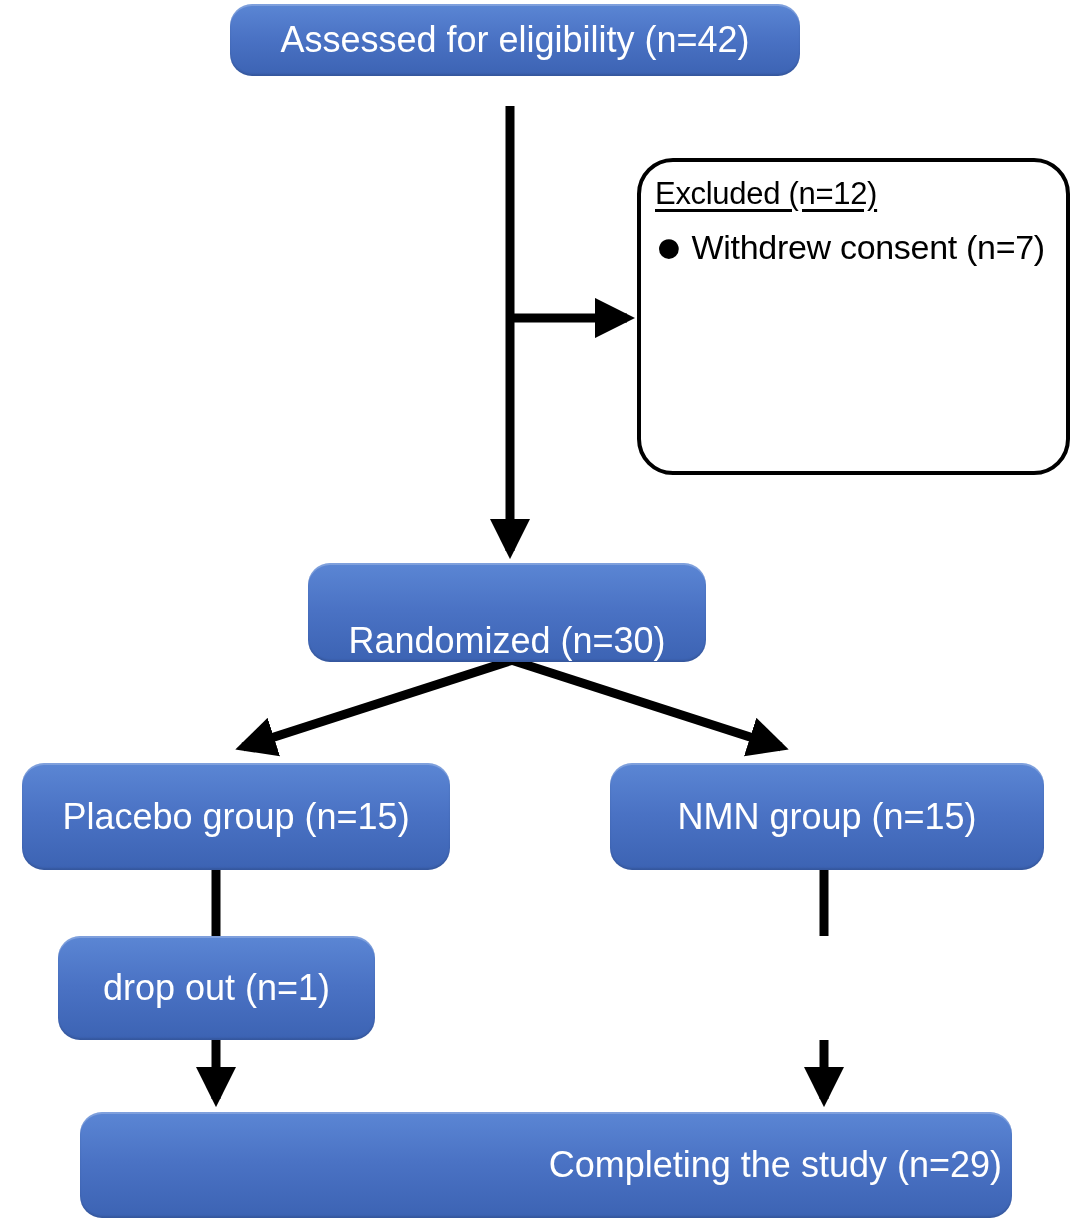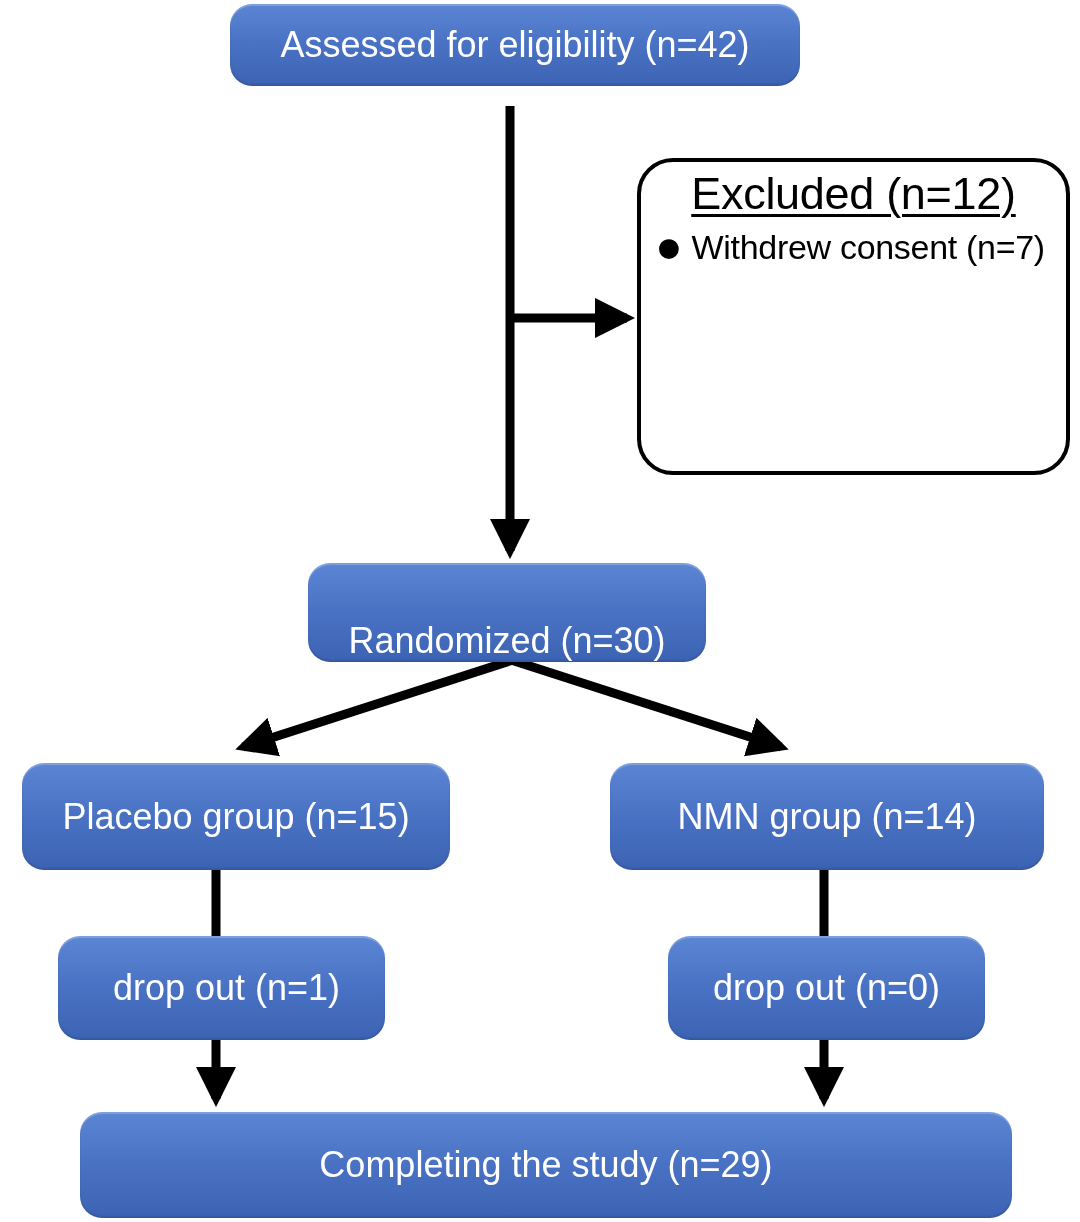--- a/index.html
+++ b/index.html
@@ -51,22 +51,21 @@
     box-sizing: border-box;
     background: #ffffff;
     border: 4px solid #000000;
     border-radius: 36px;
     padding: 6px 14px 0 14px;
     color: #000000;
     font-size: 34px;
     letter-spacing: -0.3px;
   }
   .excl-title {
-    text-align: center;
-    font-size: 45px;
+    font-size: 31px;
     line-height: 52px;
     text-decoration: underline;
     text-decoration-thickness: 3px;
     text-underline-offset: 5px;
   }
   .excl-item {
     line-height: 52px;
   }
   .bullet {
     font-size: 46px;
@@ -89,46 +88,43 @@
     <path class="wire" d="M510,106 V551" marker-end="url(#ah)"></path>
     <path class="wire" d="M510,318 H627" marker-end="url(#ah)"></path>
     <path class="wire" d="M513,660 L243,747" marker-end="url(#ah)"></path>
     <path class="wire" d="M511,660 L781,747" marker-end="url(#ah)"></path>
     <path class="wire" d="M216,868 V936"></path>
     <path class="wire" d="M824,868 V936"></path>
     <path class="wire" d="M216,1040 V1099" marker-end="url(#ah)"></path>
     <path class="wire" d="M824,1040 V1099" marker-end="url(#ah)"></path>
   </svg>
 
-  <div class="node" style="left:230px; top:4px; width:570px; height:82px;">
+  <div class="node" style="left:230px; top:4px; width:570px; height:72px;">
     <span class="node-label">Assessed for eligibility (n=42)</span>
   </div>
 
   <div class="excluded">
     <div class="excl-title">Excluded (n=12)</div>
     <div class="excl-item"><span class="bullet">●</span><span class="excl-text">Withdrew consent (n=7)</span></div>
   </div>
 
   <div class="node" style="left:308px; top:563px; width:398px; height:99px;align-items:flex-end;">
     <span class="node-label">Randomized (n=30)</span>
   </div>
 
   <div class="node" style="left:10px; top:763px; width:428px; height:107px;margin-left:12px;">
     <span class="node-label">Placebo group (n=15)</span>
   </div>
 
   <div class="node" style="left:610px; top:763px; width:434px; height:107px;">
-    <span class="node-label">NMN group (n=14)</span>
+    <span class="node-label">NMN group (n=15)</span>
   </div>
 
-  <div class="node" style="left:58px; top:936px; width:317px; height:104px;padding-left:10px;">
+  <div class="node" style="left:58px; top:936px; width:317px; height:104px;">
     <span class="node-label">drop out (n=1)</span>
   </div>
 
-  <div class="node" style="left:668px; top:936px; width:317px; height:104px;">
-    <span class="node-label">drop out (n=0)</span>
-  </div>
 
-  <div class="node" style="left:80px; top:1112px; width:932px; height:106px;">
+  <div class="node" style="left:80px; top:1112px; width:932px; height:106px;justify-content:flex-end;">
     <span class="node-label">Completing the study (n=29)</span>
   </div>
 
 </div>
 
 </body></html>

